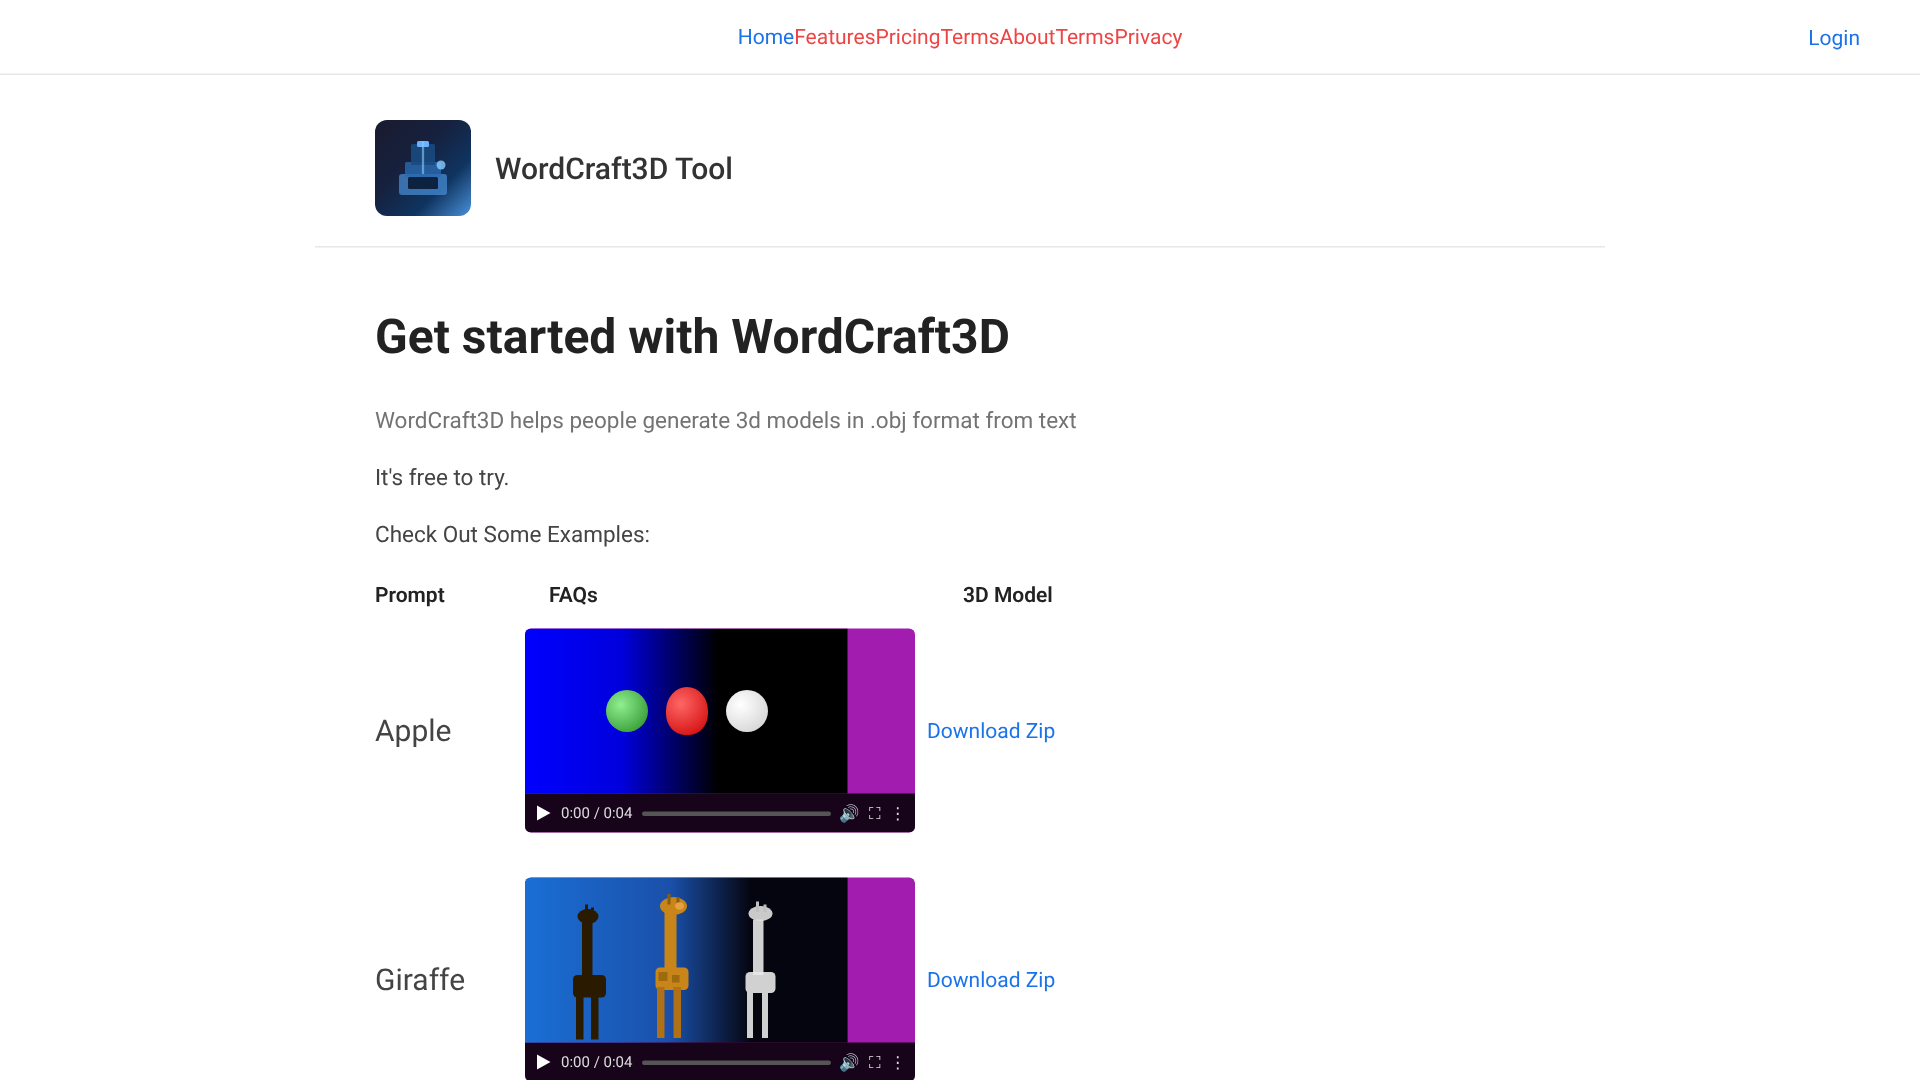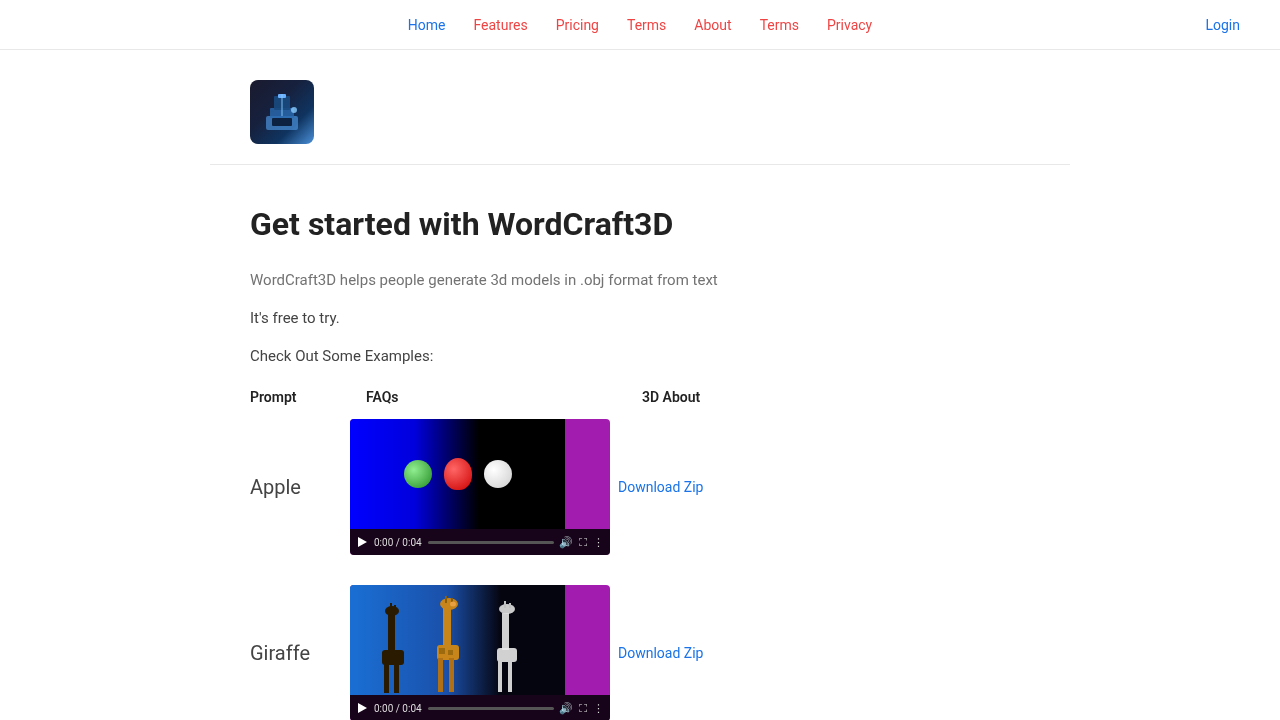--- a/index.html
+++ b/index.html
@@ -21,21 +21,20 @@
       display: flex;
       justify-content: center;
       align-items: center;
       padding: 0 40px;
       height: 50px;
       position: relative;
     }
 
     .nav-links {
       display: flex;
-      gap: 28px;
     }
 
     .nav-links a {
       text-decoration: none;
       color: #ef4444;
       font-size: 14px;
     }
 
     .nav-links a.active {
       color: #1a73e8;
@@ -325,36 +324,37 @@
 
       <rect x="8" y="28" width="32" height="14" rx="2" fill="#4a90d9" opacity="0.7"></rect>
       <rect x="12" y="20" width="24" height="10" rx="1" fill="#2a6ab0" opacity="0.8"></rect>
       <rect x="16" y="8" width="16" height="14" rx="1" fill="#1a4a80" opacity="0.9"></rect>
       <rect x="20" y="6" width="8" height="4" rx="1" fill="#6ab0ff"></rect>
       <line x1="24" y1="6" x2="24" y2="28" stroke="#88ccff" stroke-width="1.5" opacity="0.6"></line>
       <rect x="14" y="30" width="20" height="8" rx="1" fill="#0d2240"></rect>
       <circle cx="36" cy="22" r="3" fill="#88ccff" opacity="0.8"></circle>
     </svg>
   </div>
+  <span class="logo-title">WordCraft3D Tool</span>
 </div>
 
 <div class="main-content">
   <h1 class="page-heading">Get started with WordCraft3D</h1>
 
   <p class="description">WordCraft3D helps people generate 3d models in .obj format from text</p>
 
   <p class="free-text">It's free to try.</p>
 
   <p class="examples-heading">Check Out Some Examples:</p>
 
   <div class="examples-table">
     <div class="table-header">
       <div class="col-prompt">Prompt</div>
       <div class="col-video">FAQs</div>
-      <div class="col-model">3D About</div>
+      <div class="col-model">3D Model</div>
     </div>
 
     <div class="table-row">
       <div class="row-prompt">Apple</div>
       <div class="row-video">
         <div class="video-container">
           <div class="video-preview apple-preview">
             <div class="apple-objects">
               <div class="apple-green"></div>
               <div class="apple-red"></div>

